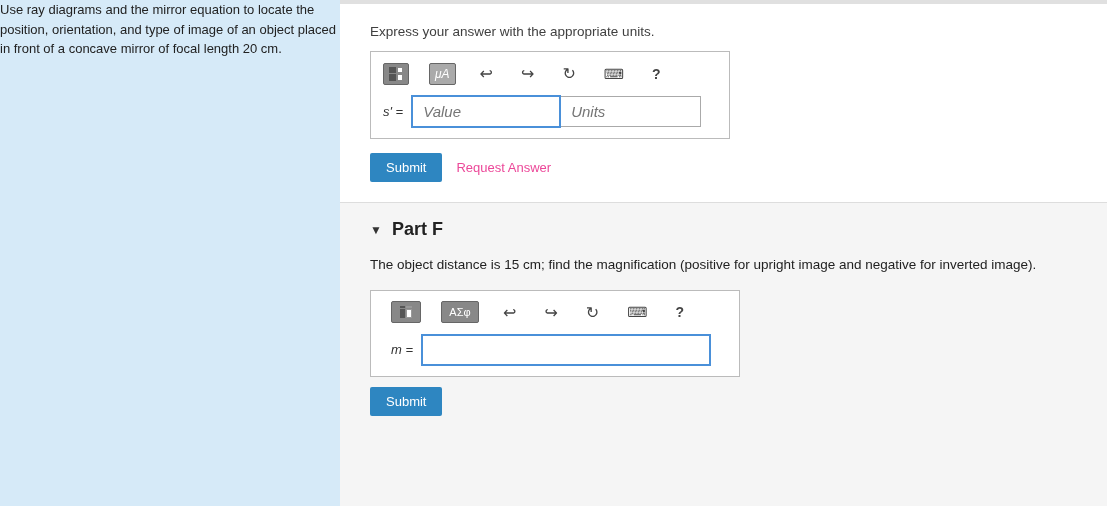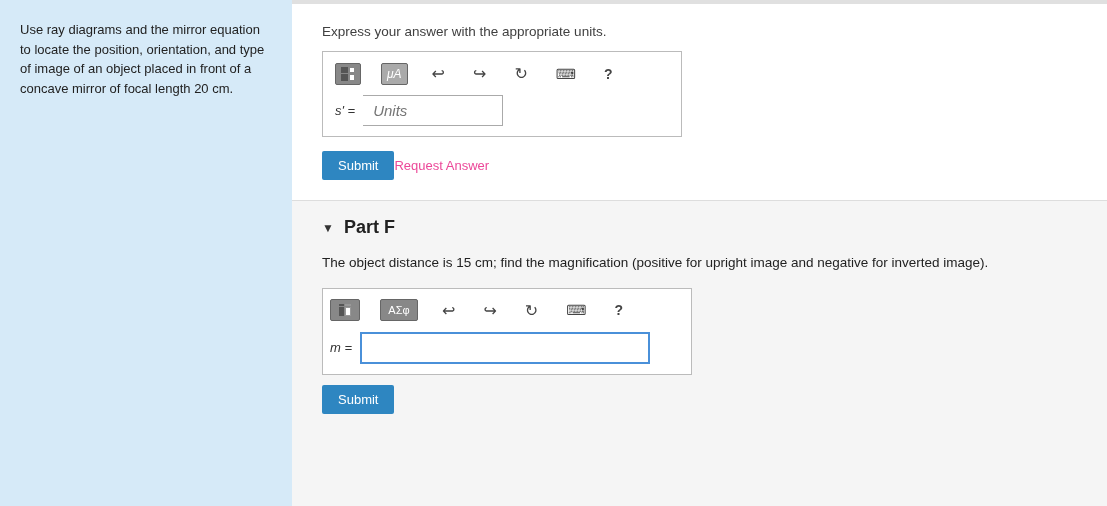--- a/index.html
+++ b/index.html
@@ -6,24 +6,24 @@
     body {
       font-family: Arial, sans-serif;
       font-size: 14px;
       background: #f0f0f0;
       display: flex;
       width: 1107px;
       min-height: 506px;
     }
 
     .sidebar {
-      width: 292px;
+      width: 340px;
       min-height: 506px;
       background: #d6eaf8;
-      padding: 20px;
+      padding: 0;
       flex-shrink: 0;
     }
 
     .sidebar-text {
       font-size: 13px;
       color: #222;
       line-height: 1.5;
     }
 
     .main-content {
@@ -137,21 +137,21 @@
     }
 
     .btn-submit {
       background: #2e86c1;
       color: #fff;
       border: none;
       padding: 7px 16px;
       font-size: 13px;
       cursor: pointer;
       border-radius: 2px;
-      margin-right: 0;
+      margin-right: 14px;
     }
 
     .btn-request {
       color: #ec4899;
       background: none;
       border: none;
       font-size: 13px;
       cursor: pointer;
       text-decoration: none;
     }
@@ -183,21 +183,21 @@
     .part-question {
       font-size: 13.5px;
       color: #222;
       line-height: 1.6;
       margin-bottom: 14px;
     }
 
     .answer-box2 {
       border: 1px solid #bbb;
       background: #fff;
-      padding: 10px 7px;
+      padding: 10px 20px;
       width: 370px;
     }
 
     .toolbar-btn-grid {
       background: #888;
       border: 1px solid #666;
       color: #fff;
       font-size: 10px;
       padding: 2px 4px;
       cursor: pointer;
@@ -267,20 +267,21 @@
         </button>
         <button class="toolbar-icon" style="font-size:16px;">↩</button>
         <button class="toolbar-icon" style="font-size:16px;">↪</button>
         <button class="toolbar-icon" style="font-size:16px;">↻</button>
         <button class="toolbar-icon" style="font-size:14px;">⌨</button>
         <button class="toolbar-icon" style="font-weight:bold;">?</button>
       </div>
 
       <div class="input-row">
         <span class="var-label">s' =</span>
+        <input class="value-input" type="text" placeholder="Value" style="">
         <input class="units-input" type="text" placeholder="Units" style="">
       </div>
     </div>
 
     <div style="display:flex;align-items:center;margin-top:4px;">
       <button class="btn-submit">Submit</button>
       <a href="#" class="btn-request">Request Answer</a>
     </div>
   </div>
 

